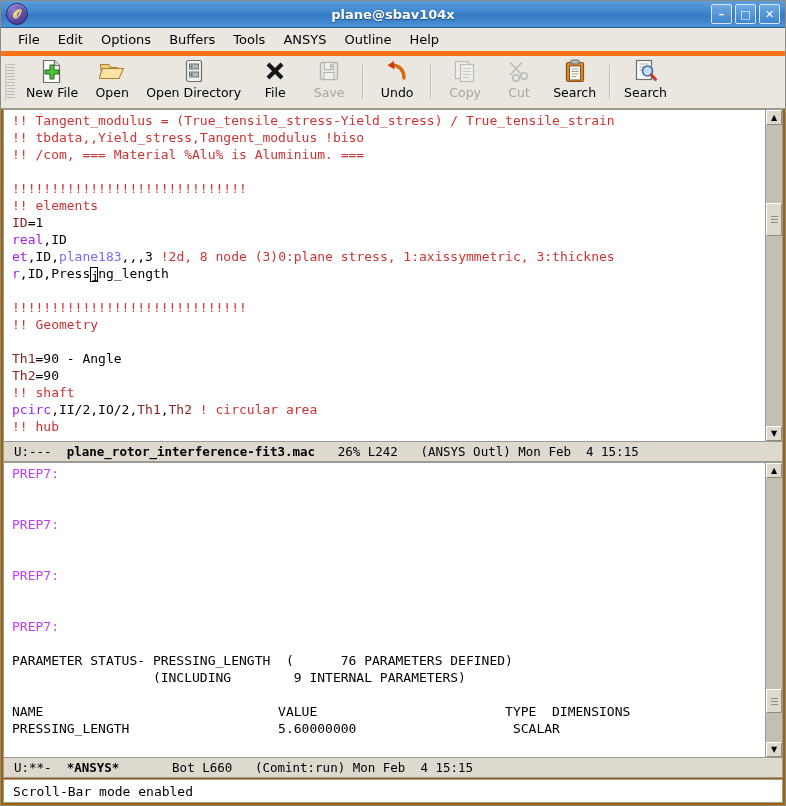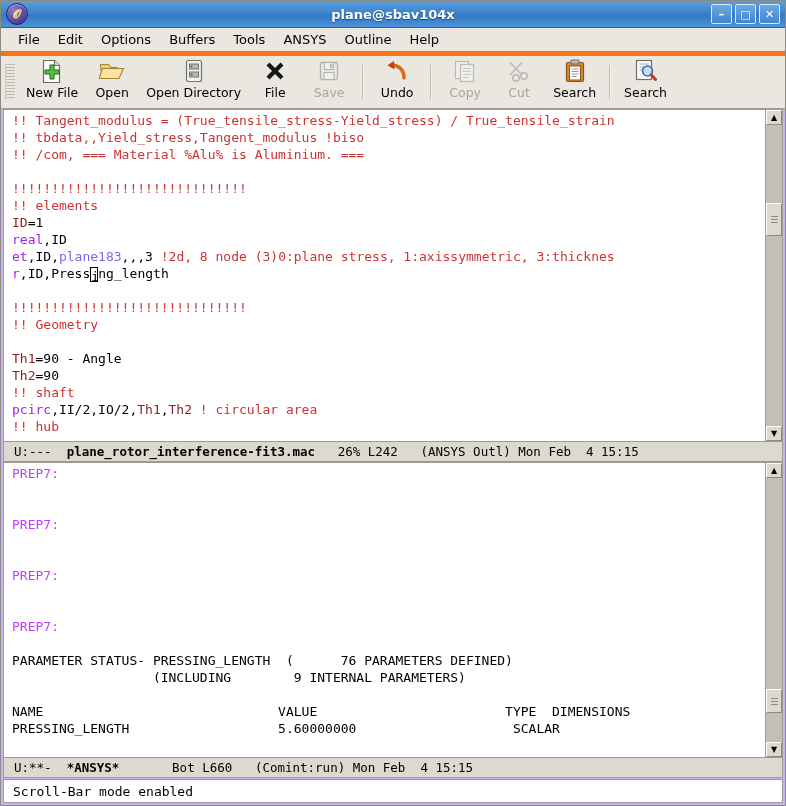--- a/index.html
+++ b/index.html
@@ -98,21 +98,21 @@
     font-family: "DejaVu Sans", sans-serif; white-space: nowrap;
   }
   .tb-item.disabled .tb-label { color: #a9a69c; }
   .tb-item.disabled .tb-icon { opacity: .42; }
   .tb-sep {
     width: 1px; height: 34px; background: #bdbab0;
     margin: 0 6px; border-right: 1px solid #f4f2ea;
   }
 
   
-  .buffers { flex: 1 1 auto; display: flex; flex-direction: column; min-height:0; background:#c4b5fd;}
+  .buffers { flex: 1 1 auto; display: flex; flex-direction: column; min-height:0; background:#a16207;}
   .win-pane { display: flex; flex-direction: column; min-height: 0; }
   .pane-body {
     display: flex; flex: 1 1 auto; min-height: 0;
     background: #ffffff;
     border: 1px solid #9d9a90;
     border-bottom: none;
     box-sizing: border-box;
     margin: 0 2px;
   }
   .fringe { width: 8px; flex: 0 0 8px; background: #ffffff; }

